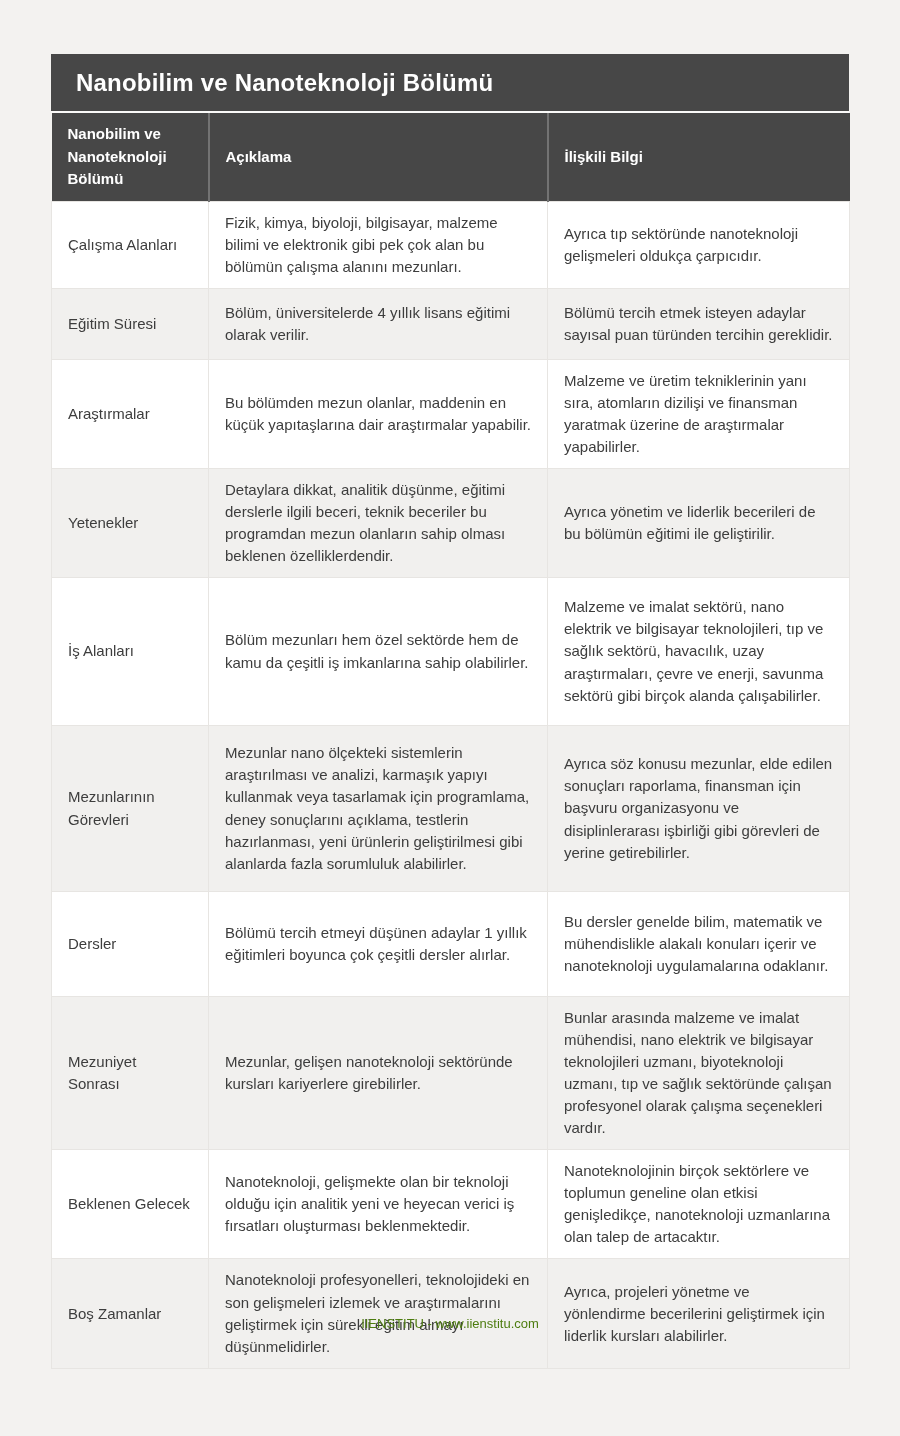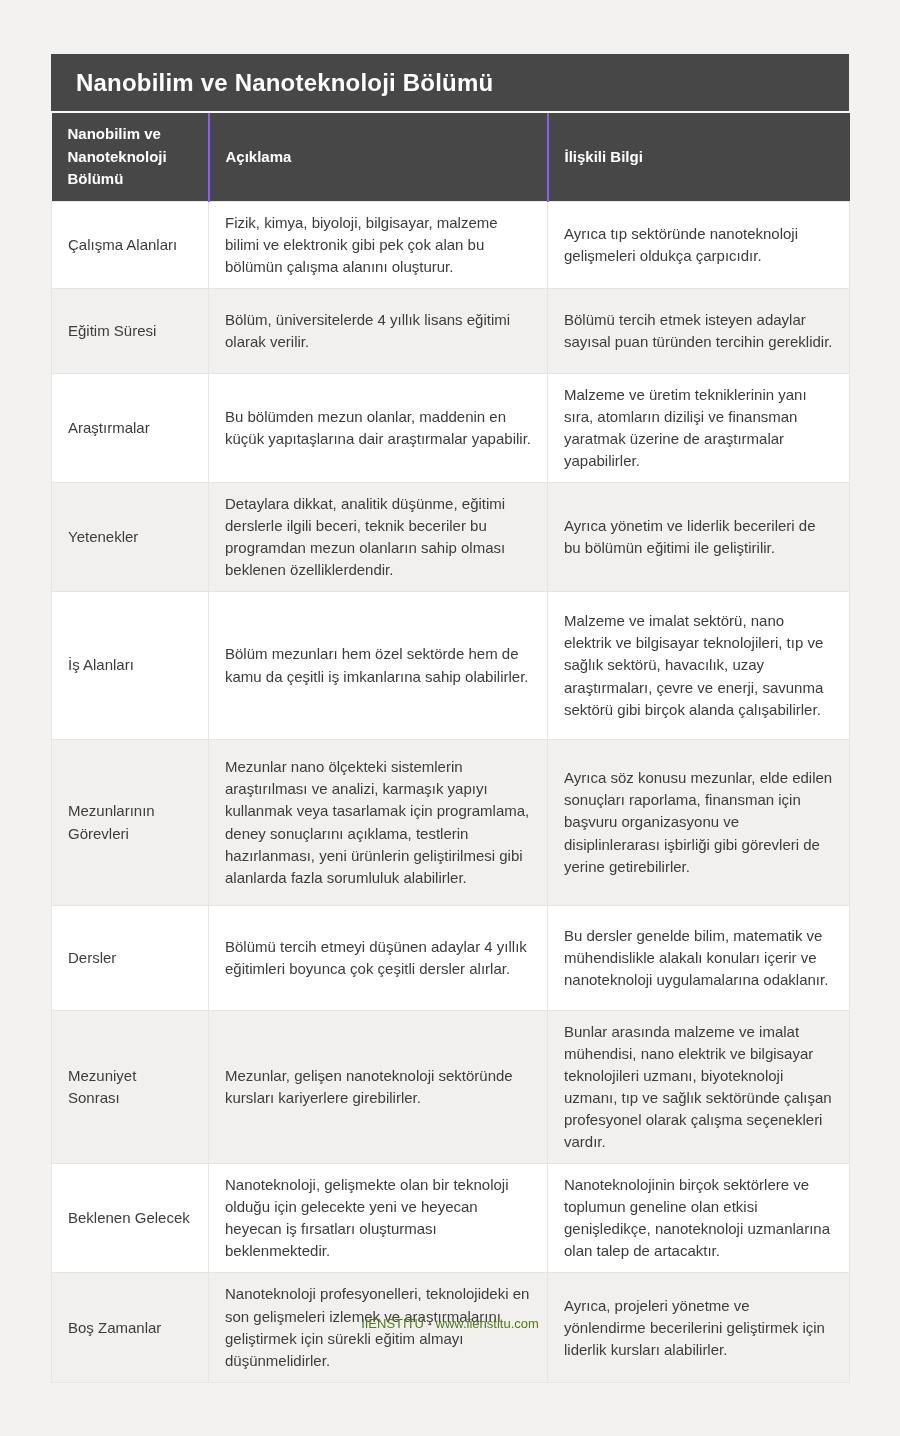--- a/index.html
+++ b/index.html
@@ -48,37 +48,37 @@
     font-size: 15px;
     font-weight: 700;
     text-align: left;
     vertical-align: middle;
     padding: 10px 16px;
     height: 83px;
     box-sizing: border-box;
     line-height: 1.5;
   }
   thead th + th {
-    border-left: 2px solid #8b5cf6;
+    border-left: 2px solid #737373;
   }
   tbody td {
     background: #ffffff;
     font-size: 15px;
     color: #3d3d3d;
     line-height: 1.47;
     padding: 10px 16px;
     vertical-align: middle;
     border: 1px solid #e7e5e2;
     box-sizing: border-box;
   }
   tbody tr:nth-child(even) td {
     background: #f1f0ee;
   }
   tbody tr:nth-child(1)  { height: 85px;  }
-  tbody tr:nth-child(2)  { height: 85px;  }
+  tbody tr:nth-child(2)  { height: 71px;  }
   tbody tr:nth-child(3)  { height: 105px; }
   tbody tr:nth-child(4)  { height: 105px; }
   tbody tr:nth-child(5)  { height: 148px; }
   tbody tr:nth-child(6)  { height: 166px; }
   tbody tr:nth-child(7)  { height: 105px; }
   tbody tr:nth-child(8)  { height: 147px; }
   tbody tr:nth-child(9)  { height: 105px; }
   tbody tr:nth-child(10) { height: 97px;  }
   .footer {
     position: absolute;
@@ -107,21 +107,21 @@
       <thead>
         <tr>
           <th>Nanobilim ve Nanoteknoloji Bölümü</th>
           <th>Açıklama</th>
           <th>İlişkili Bilgi</th>
         </tr>
       </thead>
       <tbody>
         <tr>
           <td>Çalışma Alanları</td>
-          <td>Fizik, kimya, biyoloji, bilgisayar, malzeme bilimi ve elektronik gibi pek çok alan bu bölümün çalışma alanını oluşturur.</td>
+          <td>Fizik, kimya, biyoloji, bilgisayar, malzeme bilimi ve elektronik gibi pek çok alan bu bölümün çalışma alanını mezunları.</td>
           <td>Ayrıca tıp sektöründe nanoteknoloji gelişmeleri oldukça çarpıcıdır.</td>
         </tr>
         <tr>
           <td>Eğitim Süresi</td>
           <td>Bölüm, üniversitelerde 4 yıllık lisans eğitimi olarak verilir.</td>
           <td>Bölümü tercih etmek isteyen adaylar sayısal puan türünden tercihin gereklidir.</td>
         </tr>
         <tr>
           <td>Araştırmalar</td>
           <td>Bu bölümden mezun olanlar, maddenin en küçük yapıtaşlarına dair araştırmalar yapabilir.</td>
@@ -137,31 +137,31 @@
           <td>Bölüm mezunları hem özel sektörde hem de kamu da çeşitli iş imkanlarına sahip olabilirler.</td>
           <td>Malzeme ve imalat sektörü, nano elektrik ve bilgisayar teknolojileri, tıp ve sağlık sektörü, havacılık, uzay araştırmaları, çevre ve enerji, savunma sektörü gibi birçok alanda çalışabilirler.</td>
         </tr>
         <tr>
           <td>Mezunlarının Görevleri</td>
           <td>Mezunlar nano ölçekteki sistemlerin araştırılması ve analizi, karmaşık yapıyı kullanmak veya tasarlamak için programlama, deney sonuçlarını açıklama, testlerin hazırlanması, yeni ürünlerin geliştirilmesi gibi alanlarda fazla sorumluluk alabilirler.</td>
           <td>Ayrıca söz konusu mezunlar, elde edilen sonuçları raporlama, finansman için başvuru organizasyonu ve disiplinlerarası işbirliği gibi görevleri de yerine getirebilirler.</td>
         </tr>
         <tr>
           <td>Dersler</td>
-          <td>Bölümü tercih etmeyi düşünen adaylar 4 yıllık eğitimleri boyunca çok çeşitli dersler alırlar.</td>
+          <td>Bölümü tercih etmeyi düşünen adaylar 1 yıllık eğitimleri boyunca çok çeşitli dersler alırlar.</td>
           <td>Bu dersler genelde bilim, matematik ve mühendislikle alakalı konuları içerir ve nanoteknoloji uygulamalarına odaklanır.</td>
         </tr>
         <tr>
           <td>Mezuniyet Sonrası</td>
           <td>Mezunlar, gelişen nanoteknoloji sektöründe kursları kariyerlere girebilirler.</td>
           <td>Bunlar arasında malzeme ve imalat mühendisi, nano elektrik ve bilgisayar teknolojileri uzmanı, biyoteknoloji uzmanı, tıp ve sağlık sektöründe çalışan profesyonel olarak çalışma seçenekleri vardır.</td>
         </tr>
         <tr>
           <td>Beklenen Gelecek</td>
-          <td>Nanoteknoloji, gelişmekte olan bir teknoloji olduğu için gelecekte yeni ve heyecan heyecan iş fırsatları oluşturması beklenmektedir.</td>
+          <td>Nanoteknoloji, gelişmekte olan bir teknoloji olduğu için analitik yeni ve heyecan verici iş fırsatları oluşturması beklenmektedir.</td>
           <td>Nanoteknolojinin birçok sektörlere ve toplumun geneline olan etkisi genişledikçe, nanoteknoloji uzmanlarına olan talep de artacaktır.</td>
         </tr>
         <tr>
           <td>Boş Zamanlar</td>
           <td>Nanoteknoloji profesyonelleri, teknolojideki en son gelişmeleri izlemek ve araştırmalarını geliştirmek için sürekli eğitim almayı düşünmelidirler.</td>
           <td>Ayrıca, projeleri yönetme ve yönlendirme becerilerini geliştirmek için liderlik kursları alabilirler.</td>
         </tr>
       </tbody>
     </table>
   </div>

